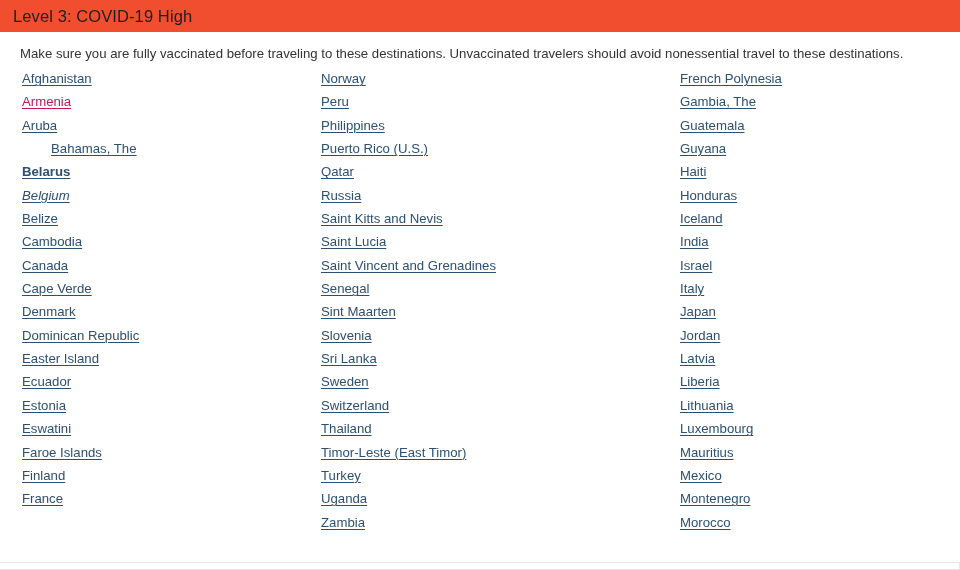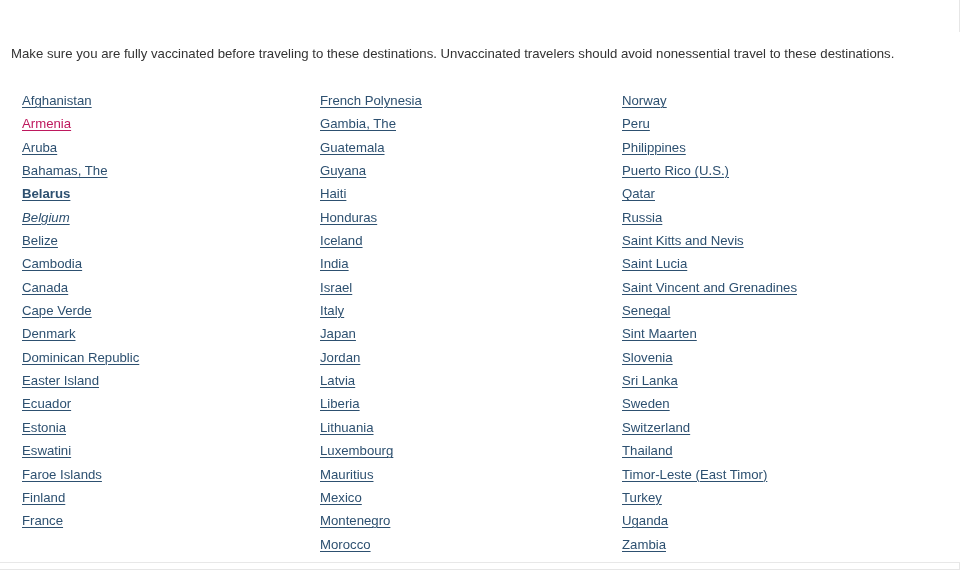--- a/index.html
+++ b/index.html
@@ -51,34 +51,34 @@
     position: absolute;
     left: 0;
     top: 32px;
     width: 960px;
     height: 530px;
     background: #ffffff;
   }
 
   .advisory-text {
     position: absolute;
-    left: 11px;
+    left: 20px;
     top: 13px;
     width: 930px;
     font-size: 13.2px;
     line-height: 18px;
     color: #333333;
     white-space: nowrap;
   }
 
   
   .destination-columns {
     position: absolute;
     left: 0;
-    top: 56px;
+    top: 34px;
     width: 960px;
     display: flex;
   }
   .destination-column {
     flex: 0 0 auto;
   }
   .destination-column.col-1 { width: 299px; padding-left: 22px; }
   .destination-column.col-2 { width: 301px; padding-left: 21px; }
   .destination-column.col-3 { width: 360px; padding-left: 22px; }
 
@@ -110,47 +110,74 @@
     width: 960px;
     height: 1px;
     background: #e8e8e8;
   }
 </style>
 </head>
 <body>
 
 <div class="panel">
 
+  <div class="level-header" style="background: rgb(240, 78, 46);">
+    <span class="level-header-title" style="color: rgb(31, 31, 31);">Level 3: COVID-19 High</span>
+  </div>
 
   <div class="panel-body">
 
     <div class="advisory-text" style="color: rgb(51, 51, 51);">Make sure you are fully vaccinated before traveling to these destinations. Unvaccinated travelers should avoid nonessential travel to these destinations.</div>
 
     <div class="destination-columns">
       <div class="destination-column col-1">
         <ul class="destination-list">
             <li class="destination-item"><a class="destination-link" style="color: rgb(45, 80, 112);">Afghanistan</a></li>
             <li class="destination-item"><a class="destination-link" style="color: #be185d;">Armenia</a></li>
             <li class="destination-item"><a class="destination-link" style="color: rgb(45, 80, 112);">Aruba</a></li>
-            <li class="destination-item"><a class="destination-link" style="color: rgb(45, 80, 112);">Bahamas, The</a></li>
+            <li class="destination-item"><a class="destination-link" style="color: rgb(45, 80, 112); margin-left: 29px;">Bahamas, The</a></li>
             <li class="destination-item"><a class="destination-link" style="color: rgb(45, 80, 112); font-weight: bold;">Belarus</a></li>
             <li class="destination-item"><a class="destination-link" style="color: rgb(45, 80, 112); font-style: italic;">Belgium</a></li>
             <li class="destination-item"><a class="destination-link" style="color: rgb(45, 80, 112);">Belize</a></li>
             <li class="destination-item"><a class="destination-link" style="color: rgb(45, 80, 112);">Cambodia</a></li>
             <li class="destination-item"><a class="destination-link" style="color: rgb(45, 80, 112);">Canada</a></li>
             <li class="destination-item"><a class="destination-link" style="color: rgb(45, 80, 112);">Cape Verde</a></li>
             <li class="destination-item"><a class="destination-link" style="color: rgb(45, 80, 112);">Denmark</a></li>
             <li class="destination-item"><a class="destination-link" style="color: rgb(45, 80, 112);">Dominican Republic</a></li>
             <li class="destination-item"><a class="destination-link" style="color: rgb(45, 80, 112);">Easter Island</a></li>
             <li class="destination-item"><a class="destination-link" style="color: rgb(45, 80, 112);">Ecuador</a></li>
             <li class="destination-item"><a class="destination-link" style="color: rgb(45, 80, 112);">Estonia</a></li>
             <li class="destination-item"><a class="destination-link" style="color: rgb(45, 80, 112);">Eswatini</a></li>
             <li class="destination-item"><a class="destination-link" style="color: rgb(45, 80, 112);">Faroe Islands</a></li>
             <li class="destination-item"><a class="destination-link" style="color: rgb(45, 80, 112);">Finland</a></li>
             <li class="destination-item"><a class="destination-link" style="color: rgb(45, 80, 112);">France</a></li>
+          </ul>
+      </div>
+      <div class="destination-column col-3">
+        <ul class="destination-list">
+            <li class="destination-item"><a class="destination-link" style="color: rgb(45, 80, 112);">Norway</a></li>
+            <li class="destination-item"><a class="destination-link" style="color: rgb(45, 80, 112);">Peru</a></li>
+            <li class="destination-item"><a class="destination-link" style="color: rgb(45, 80, 112);">Philippines</a></li>
+            <li class="destination-item"><a class="destination-link" style="color: rgb(45, 80, 112);">Puerto Rico (U.S.)</a></li>
+            <li class="destination-item"><a class="destination-link" style="color: rgb(45, 80, 112);">Qatar</a></li>
+            <li class="destination-item"><a class="destination-link" style="color: rgb(45, 80, 112);">Russia</a></li>
+            <li class="destination-item"><a class="destination-link" style="color: rgb(45, 80, 112);">Saint Kitts and Nevis</a></li>
+            <li class="destination-item"><a class="destination-link" style="color: rgb(45, 80, 112);">Saint Lucia</a></li>
+            <li class="destination-item"><a class="destination-link" style="color: rgb(45, 80, 112);">Saint Vincent and Grenadines</a></li>
+            <li class="destination-item"><a class="destination-link" style="color: rgb(45, 80, 112);">Senegal</a></li>
+            <li class="destination-item"><a class="destination-link" style="color: rgb(45, 80, 112);">Sint Maarten</a></li>
+            <li class="destination-item"><a class="destination-link" style="color: rgb(45, 80, 112);">Slovenia</a></li>
+            <li class="destination-item"><a class="destination-link" style="color: rgb(45, 80, 112);">Sri Lanka</a></li>
+            <li class="destination-item"><a class="destination-link" style="color: rgb(45, 80, 112);">Sweden</a></li>
+            <li class="destination-item"><a class="destination-link" style="color: rgb(45, 80, 112);">Switzerland</a></li>
+            <li class="destination-item"><a class="destination-link" style="color: rgb(45, 80, 112);">Thailand</a></li>
+            <li class="destination-item"><a class="destination-link" style="color: rgb(45, 80, 112);">Timor-Leste (East Timor)</a></li>
+            <li class="destination-item"><a class="destination-link" style="color: rgb(45, 80, 112);">Turkey</a></li>
+            <li class="destination-item"><a class="destination-link" style="color: rgb(45, 80, 112);">Uganda</a></li>
+            <li class="destination-item"><a class="destination-link" style="color: rgb(45, 80, 112);">Zambia</a></li>
           </ul>
       </div>
       <div class="destination-column col-2">
         <ul class="destination-list">
             <li class="destination-item"><a class="destination-link" style="color: rgb(45, 80, 112);">French Polynesia</a></li>
             <li class="destination-item"><a class="destination-link" style="color: rgb(45, 80, 112);">Gambia, The</a></li>
             <li class="destination-item"><a class="destination-link" style="color: rgb(45, 80, 112);">Guatemala</a></li>
             <li class="destination-item"><a class="destination-link" style="color: rgb(45, 80, 112);">Guyana</a></li>
             <li class="destination-item"><a class="destination-link" style="color: rgb(45, 80, 112);">Haiti</a></li>
             <li class="destination-item"><a class="destination-link" style="color: rgb(45, 80, 112);">Honduras</a></li>
@@ -163,42 +190,18 @@
             <li class="destination-item"><a class="destination-link" style="color: rgb(45, 80, 112);">Latvia</a></li>
             <li class="destination-item"><a class="destination-link" style="color: rgb(45, 80, 112);">Liberia</a></li>
             <li class="destination-item"><a class="destination-link" style="color: rgb(45, 80, 112);">Lithuania</a></li>
             <li class="destination-item"><a class="destination-link" style="color: rgb(45, 80, 112);">Luxembourg</a></li>
             <li class="destination-item"><a class="destination-link" style="color: rgb(45, 80, 112);">Mauritius</a></li>
             <li class="destination-item"><a class="destination-link" style="color: rgb(45, 80, 112);">Mexico</a></li>
             <li class="destination-item"><a class="destination-link" style="color: rgb(45, 80, 112);">Montenegro</a></li>
             <li class="destination-item"><a class="destination-link" style="color: rgb(45, 80, 112);">Morocco</a></li>
           </ul>
       </div>
-      <div class="destination-column col-3">
-        <ul class="destination-list">
-            <li class="destination-item"><a class="destination-link" style="color: rgb(45, 80, 112);">Norway</a></li>
-            <li class="destination-item"><a class="destination-link" style="color: rgb(45, 80, 112);">Peru</a></li>
-            <li class="destination-item"><a class="destination-link" style="color: rgb(45, 80, 112);">Philippines</a></li>
-            <li class="destination-item"><a class="destination-link" style="color: rgb(45, 80, 112);">Puerto Rico (U.S.)</a></li>
-            <li class="destination-item"><a class="destination-link" style="color: rgb(45, 80, 112);">Qatar</a></li>
-            <li class="destination-item"><a class="destination-link" style="color: rgb(45, 80, 112);">Russia</a></li>
-            <li class="destination-item"><a class="destination-link" style="color: rgb(45, 80, 112);">Saint Kitts and Nevis</a></li>
-            <li class="destination-item"><a class="destination-link" style="color: rgb(45, 80, 112);">Saint Lucia</a></li>
-            <li class="destination-item"><a class="destination-link" style="color: rgb(45, 80, 112);">Saint Vincent and Grenadines</a></li>
-            <li class="destination-item"><a class="destination-link" style="color: rgb(45, 80, 112);">Senegal</a></li>
-            <li class="destination-item"><a class="destination-link" style="color: rgb(45, 80, 112);">Sint Maarten</a></li>
-            <li class="destination-item"><a class="destination-link" style="color: rgb(45, 80, 112);">Slovenia</a></li>
-            <li class="destination-item"><a class="destination-link" style="color: rgb(45, 80, 112);">Sri Lanka</a></li>
-            <li class="destination-item"><a class="destination-link" style="color: rgb(45, 80, 112);">Sweden</a></li>
-            <li class="destination-item"><a class="destination-link" style="color: rgb(45, 80, 112);">Switzerland</a></li>
-            <li class="destination-item"><a class="destination-link" style="color: rgb(45, 80, 112);">Thailand</a></li>
-            <li class="destination-item"><a class="destination-link" style="color: rgb(45, 80, 112);">Timor-Leste (East Timor)</a></li>
-            <li class="destination-item"><a class="destination-link" style="color: rgb(45, 80, 112);">Turkey</a></li>
-            <li class="destination-item"><a class="destination-link" style="color: rgb(45, 80, 112);">Uganda</a></li>
-            <li class="destination-item"><a class="destination-link" style="color: rgb(45, 80, 112);">Zambia</a></li>
-          </ul>
-      </div>
     </div>
 
   </div>
 
   <div class="panel-bottom-rule" style="background: rgb(232, 232, 232);"></div>
 </div>
 
 </body></html>

